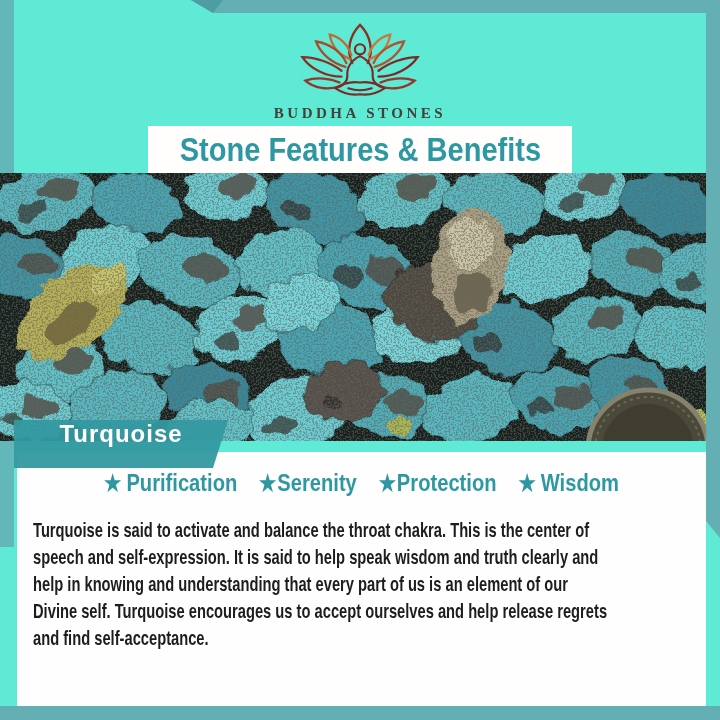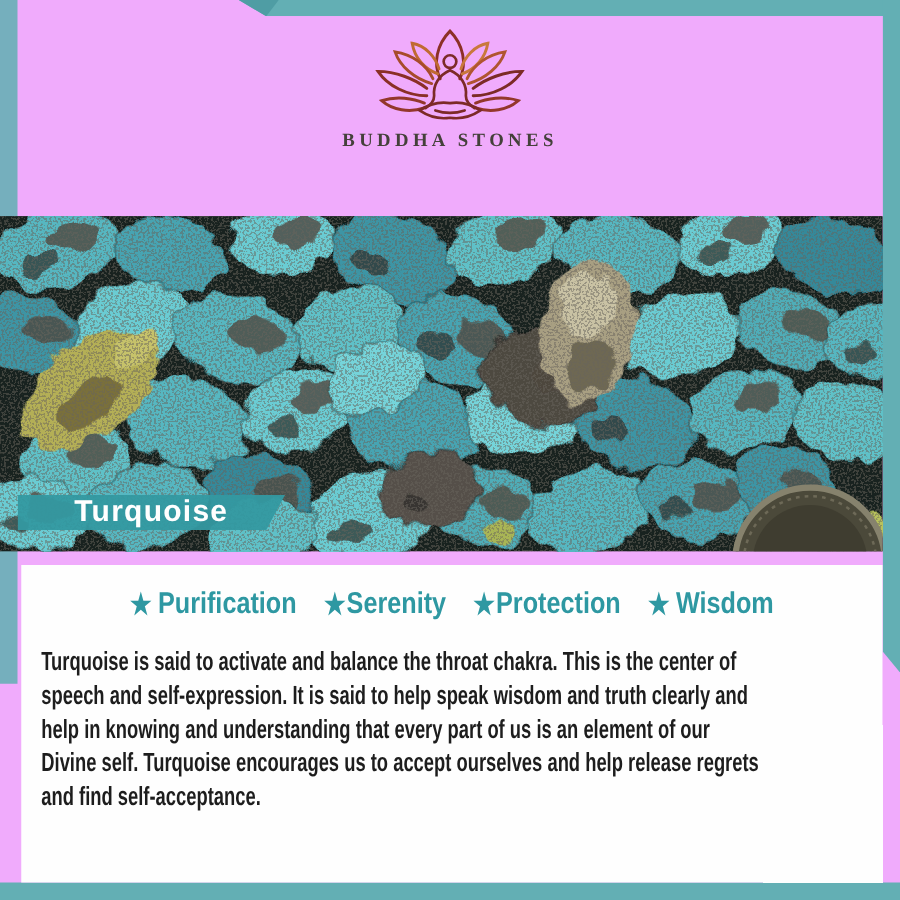--- a/index.html
+++ b/index.html
@@ -1,18 +1,18 @@
 <!DOCTYPE html>
 <html><head>
 <meta charset="utf-8">
 <style>
   html,body{margin:0;padding:0;background:#ffffff;}
   .card{
     position:relative;width:720px;height:720px;overflow:hidden;
-    background:#f0abfc;font-family:"Liberation Sans",sans-serif;
+    background:#5eead4;font-family:"Liberation Sans",sans-serif;
   }
   
   .bar{position:absolute;background:#63afb4;}
   .bar-top{left:191px;top:0;width:529px;height:13px;
     clip-path:polygon(0 0,100% 0,100% 100%,22px 100%);}
   .bar-top-fold{position:absolute;left:191px;top:0;width:34px;height:13px;
     background:#4f9da4;clip-path:polygon(0 0,22px 13px,32px 0);}
   .bar-right{left:706px;top:0;width:14px;height:538px;
     clip-path:polygon(0 0,100% 0,100% 100%,0 calc(100% - 17px));}
   .bar-bottom{left:0;top:706px;width:720px;height:14px;}
@@ -28,24 +28,24 @@
   .banner{position:absolute;left:148px;top:126px;width:424px;height:47px;background:#fffefc;
     display:flex;align-items:center;justify-content:center;z-index:5;}
   .banner-title{font-size:33px;font-weight:700;color:#2d98a2;white-space:nowrap;
     transform:scaleX(.88);transform-origin:50% 50%;}
 
   
   .photo{position:absolute;left:0;top:173px;width:706px;height:268px;background:#18221f;z-index:1;}
   .photo svg{display:block;}
 
   
-  .stone-label{position:absolute;left:14px;top:396px;width:214px;height:28px;
+  .stone-label{position:absolute;left:14px;top:420px;width:214px;height:48px;
     background:rgba(52,153,161,.95);z-index:7;
     clip-path:polygon(0 0,100% 0,calc(100% - 15px) 100%,0 100%);
-    display:flex;align-items:center;justify-content:center;}
+    display:flex;justify-content:center;}
   .stone-label span{color:#ffffff;font-weight:700;font-size:24px;letter-spacing:1px;}
 
   
   .content{position:absolute;left:17px;top:452px;width:689px;height:254px;background:#fefefe;z-index:4;}
   .features{display:flex;justify-content:center;align-items:center;gap:26px;margin-top:17px;
     color:#2e98a2;font-weight:700;font-size:24px;white-space:nowrap;
     transform:scaleX(.84);transform-origin:50% 50%;}
   .feature{display:flex;align-items:center;}
   .feature .star{margin-right:6px;font-size:23px;}
   .feature:nth-child(2) .star,.feature:nth-child(3) .star{margin-right:1px;}
@@ -86,20 +86,23 @@
         <circle cx="75" cy="30" r="5.2"></circle>
         <path d="M75,37 C66,41 61,49 62,58 C62,62 60,65 55,68"></path>
         <path d="M75,37 C84,41 89,49 88,58 C88,62 90,65 95,68"></path>
         <path d="M50,70 Q62,62 75,64 Q88,62 100,70 Q88,78 75,76 Q62,78 50,70 Z"></path>
         <path d="M63,70 Q75,74 87,70"></path>
       </g>
     </svg>
     <div class="brand-name">BUDDHA STONES</div>
   </div>
 
+  <div class="banner">
+    <div class="banner-title">Stone Features &amp; Benefits</div>
+  </div>
 
   <div class="photo">
     <svg id="photo-svg" width="706" height="268" viewBox="0 0 706 268">
       <defs>
         <filter id="rough" x="-10%" y="-10%" width="120%" height="120%">
           <feTurbulence type="fractalNoise" baseFrequency="0.06" numOctaves="2" seed="3" result="t"></feTurbulence>
           <feDisplacementMap in="SourceGraphic" in2="t" scale="16" xChannelSelector="R" yChannelSelector="G"></feDisplacementMap>
         </filter>
         <filter id="speckle" x="0%" y="0%" width="100%" height="100%">
           <feTurbulence type="fractalNoise" baseFrequency="0.55" numOctaves="2" seed="7"></feTurbulence>

